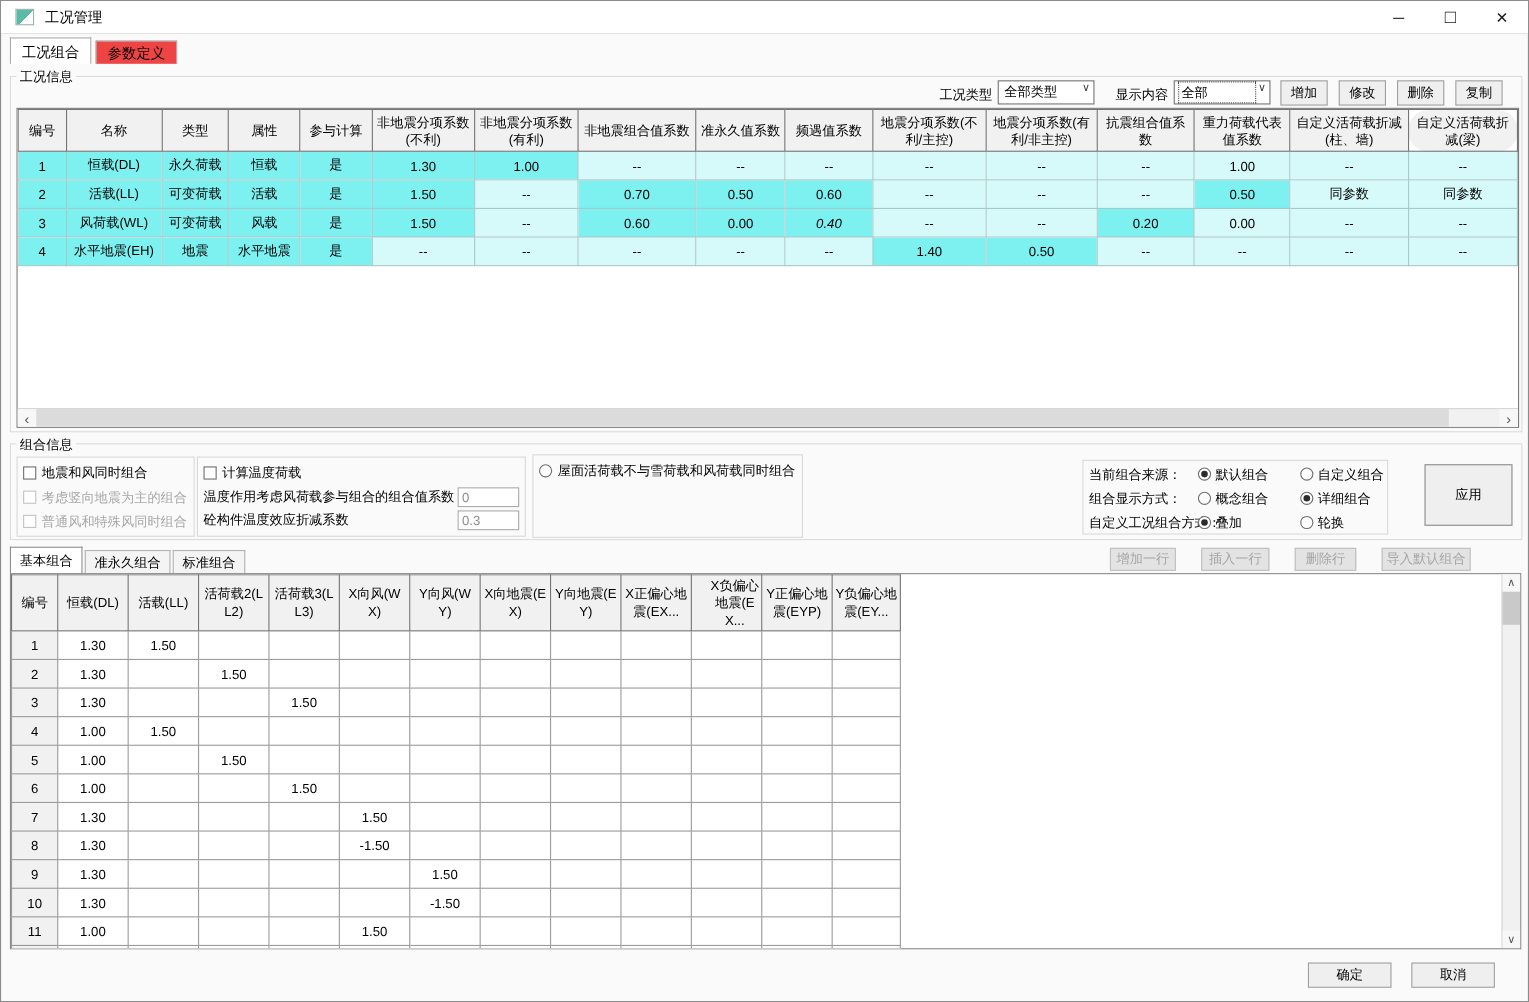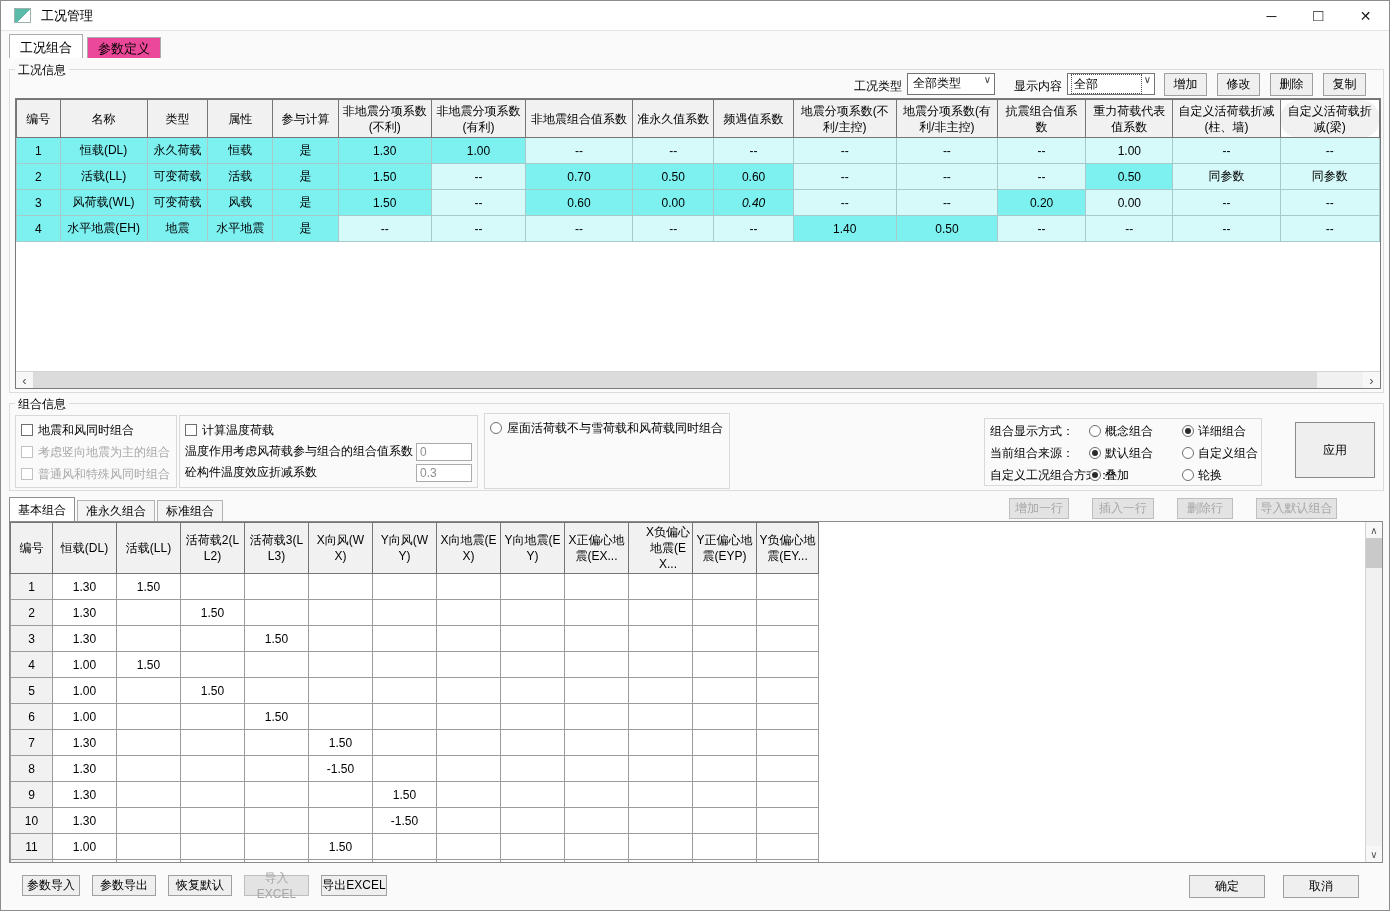--- a/index.html
+++ b/index.html
@@ -8,21 +8,21 @@
           font-size:12px;color:#000;overflow:hidden}
   .abs{position:absolute}
   
   .titlebar{position:absolute;left:0;top:0;right:0;height:30px;background:#FFF;border-bottom:1px solid #E4E4E4;display:flex;align-items:center}
   .app-icon{width:17px;height:15px;margin-left:13px;border:1px solid #9AB3AC;background:linear-gradient(135deg,#5BBBA9 0 55%,#FFF 55%);flex:none}
   .title-text{margin-left:10px;font-size:13px}
   .win-btns{margin-left:auto;display:flex;height:100%}
   .win-btn{width:47px;height:100%;display:flex;align-items:center;justify-content:center;font-size:14px;color:#1a1a1a}
   
   .main-tabs{position:absolute;left:8px;top:33px;display:flex;align-items:flex-end;height:24px}
-  .main-tab{background:#ec4899;border:1px solid #ACACAC;border-bottom:none;height:21px;padding:2px 10px 0;margin-right:4px;font-size:13px}
+  .main-tab{background:#ef4444;border:1px solid #ACACAC;border-bottom:none;height:21px;padding:2px 10px 0;margin-right:4px;font-size:13px}
   .main-tab.active{background:#FFF;height:24px;padding-top:4px}
   
   .grp{position:absolute;border:1px solid #DCDCDC}
   .grp-title{position:absolute;background:#FAFAFA;padding:0 3px;font-size:12px}
   
   .btn{display:flex;align-items:center;justify-content:center;background:#EFEFEF;border:1px solid #A0A0A0;font-size:12px;cursor:default;flex:none}
   .btn.dis{color:#A6A6A6;background:#E3E3E3;border-color:#BEBEBE}
   
   .selectbox{position:absolute;background:#FFF;border:1px solid #737373;display:flex;padding:0 3px}
   .selectbox .val{flex:1;padding:1px 2px;white-space:nowrap;overflow:hidden}
@@ -273,39 +273,39 @@
 
   <div class="subbox" id="roof-box" style="left:483px;top:412px;width:246px;height:76px">
       <div class="optrow">
         <span class="rd"></span>
         <span>屋面活荷载不与雪荷载和风荷载同时组合</span>
       </div>
     </div>
 
   <div class="subbox" id="source-box" style="left:983px;top:417px;width:278px;height:68px;padding-top:1px">
       <div class="srow">
+        <span class="slabel">当前组合来源：</span>
+        <span class="sopt">
+          <span class="rd on"></span>
+          <span>默认组合</span>
+        </span>
+        <span class="sopt">
+          <span class="rd"></span>
+          <span>自定义组合</span>
+        </span>
+      </div>
+      <div class="srow">
         <span class="slabel">组合显示方式：</span>
         <span class="sopt">
           <span class="rd"></span>
           <span>概念组合</span>
         </span>
         <span class="sopt">
           <span class="rd on"></span>
           <span>详细组合</span>
-        </span>
-      </div>
-      <div class="srow">
-        <span class="slabel">当前组合来源：</span>
-        <span class="sopt">
-          <span class="rd on"></span>
-          <span>默认组合</span>
-        </span>
-        <span class="sopt">
-          <span class="rd"></span>
-          <span>自定义组合</span>
         </span>
       </div>
       <div class="srow">
         <span class="slabel">自定义工况组合方式：</span>
         <span class="sopt">
           <span class="rd on"></span>
           <span>叠加</span>
         </span>
         <span class="sopt">
           <span class="rd"></span>
@@ -552,23 +552,16 @@
           <span>∧</span>
         </div>
       <div class="thumb"></div>
       <div class="track"></div>
       <div class="sbtn">
           <span>∨</span>
         </div>
     </div>
   </div>
 
-  <div class="abs" id="footer-left" style="left:21px;top:874px;display:flex;gap:12px">
-      <button class="btn" style="width: 58px; height: 21px; position: static;">参数导入</button>
-      <button class="btn" style="width: 64px; height: 21px; position: static;">参数导出</button>
-      <button class="btn" style="width: 64px; height: 21px; position: static;">恢复默认</button>
-      <button class="btn dis" style="width: 65px; height: 21px; position: static;">导入EXCEL</button>
-      <button class="btn" style="width: 66px; height: 21px; position: static;">导出EXCEL</button>
-    </div>
   <button class="btn abs" style="left:1188px;top:874px;width:76px;height:23px">确定</button>
   <button class="btn abs" style="left:1282px;top:874px;width:76px;height:23px">取消</button>
 
 </div>
 
 </body></html>

